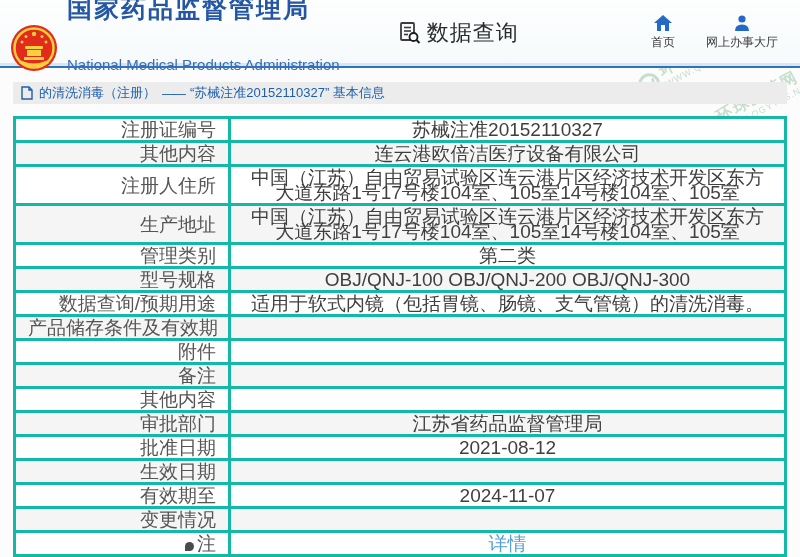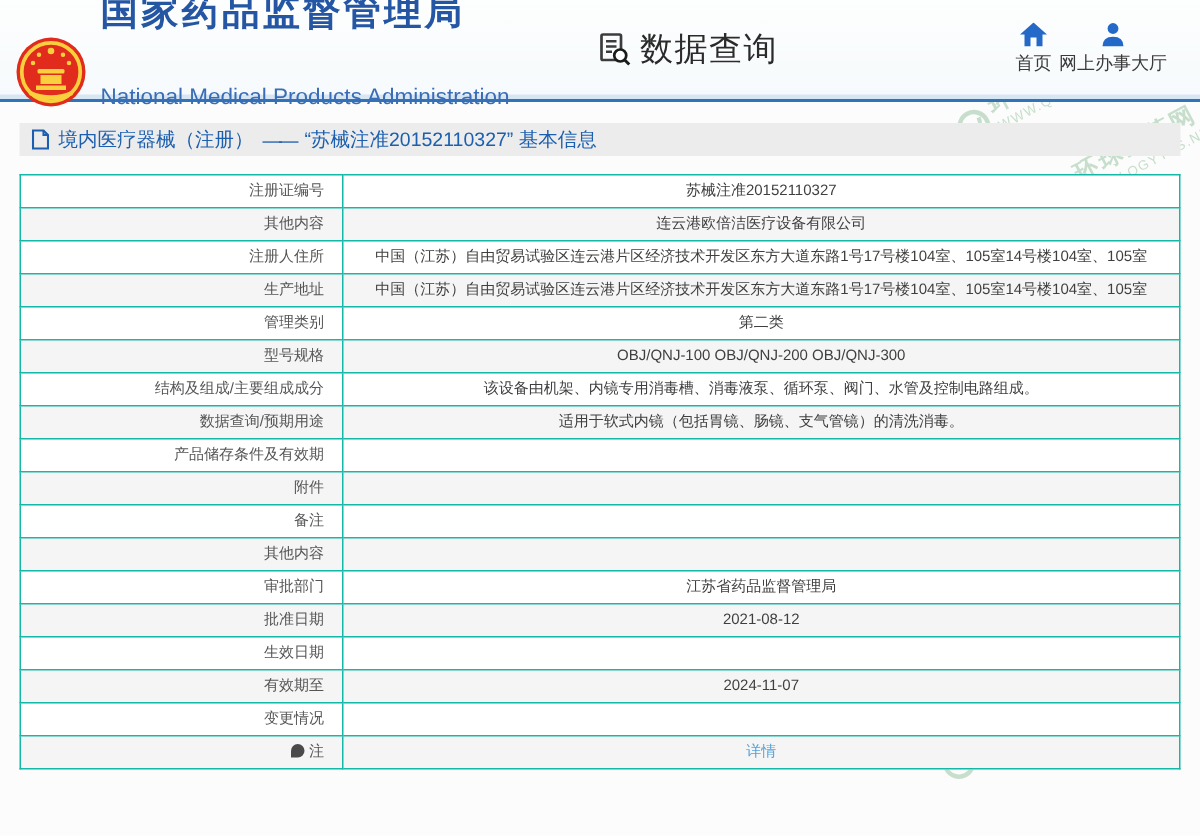--- a/index.html
+++ b/index.html
@@ -33,21 +33,21 @@
   .brand-text .en {
     font-size: 15px; color: #3a6db5; line-height: 14px; white-space: nowrap; margin-top: 36px;
   }
   .data-query {
     display: flex; align-items: center; gap: 5px;
     margin-left: 58px; cursor: pointer;
   }
   .data-query .dq-label { font-size: 22px; color: #2b2b2b; letter-spacing: 1px; }
   .header-right {
     margin-left: auto;
-    display: flex; align-items: center; padding-right: 8px; font-family: Liberation Serif, serif;
+    display: flex; gap: 26px; align-items: center; padding-right: 8px; font-family: Liberation Serif, serif;
   }
   .nav-item {
     display: flex; flex-direction: column; align-items: center; gap: 3px;
     cursor: pointer; min-width: 34px;
   }
   .nav-item .nav-label { font-size: 12px; color: #3a3a3a; white-space: nowrap; }
 
   
   .content { position: relative; padding: 14px 13px 0 13px; z-index: 2; }
   .breadcrumb {
@@ -65,23 +65,23 @@
   
   .info-table {
     width: 100%;
     margin-top: 12px;
     border-collapse: collapse;
     background: #ffffff;
     table-layout: fixed;
   }
   .info-table tr:nth-child(even) { background: #f5f5f5; }
   .info-table th, .info-table td {
-    border: 1px solid #14b8a6;
+    border: 3px solid #14b8a6;
     font-weight: normal;
-    font-size: 10px;
+    font-size: 19px;
     line-height: 15px;
     padding: 3px 12px;
     vertical-align: middle;
   }
   .info-table th {
     width: 215px;
     text-align: right;
     color: #555555;
     white-space: nowrap;
   }
@@ -168,21 +168,21 @@
     </div>
   </div>
 </div>
 
 <div class="content">
   <div class="breadcrumb">
     <svg width="12" height="14" viewBox="0 0 12 14">
       <path d="M1 1 H8 L11 4 V13 H1 Z" fill="none" stroke="#1c5fae" stroke-width="1.4"></path>
       <path d="M8 1 V4 H11" fill="none" stroke="#1c5fae" stroke-width="1.4"></path>
     </svg>
-    <a>境内医疗器械（注册）</a>
+    <a>的清洗消毒（注册）</a>
     <span class="crumb-sep">——</span>
     <span>“苏械注准20152110327” 基本信息</span>
   </div>
 
   <table class="info-table">
     <tbody id="table-body">
   <tr>
     <th class="label-cell">注册证编号</th>
     <td class="value-cell">苏械注准20152110327</td>
   </tr>
@@ -206,24 +206,20 @@
   <tr>
     <th class="label-cell">管理类别</th>
     <td class="value-cell">第二类</td>
   </tr>
 
   <tr>
     <th class="label-cell">型号规格</th>
     <td class="value-cell">OBJ/QNJ-100 OBJ/QNJ-200 OBJ/QNJ-300</td>
   </tr>
 
-  <tr>
-    <th class="label-cell">结构及组成/主要组成成分</th>
-    <td class="value-cell">该设备由机架、内镜专用消毒槽、消毒液泵、循环泵、阀门、水管及控制电路组成。</td>
-  </tr>
 
   <tr>
     <th class="label-cell">数据查询/预期用途</th>
     <td class="value-cell">适用于软式内镜（包括胃镜、肠镜、支气管镜）的清洗消毒。</td>
   </tr>
 
   <tr>
     <th class="label-cell">产品储存条件及有效期</th>
     <td class="value-cell"></td>
   </tr>

